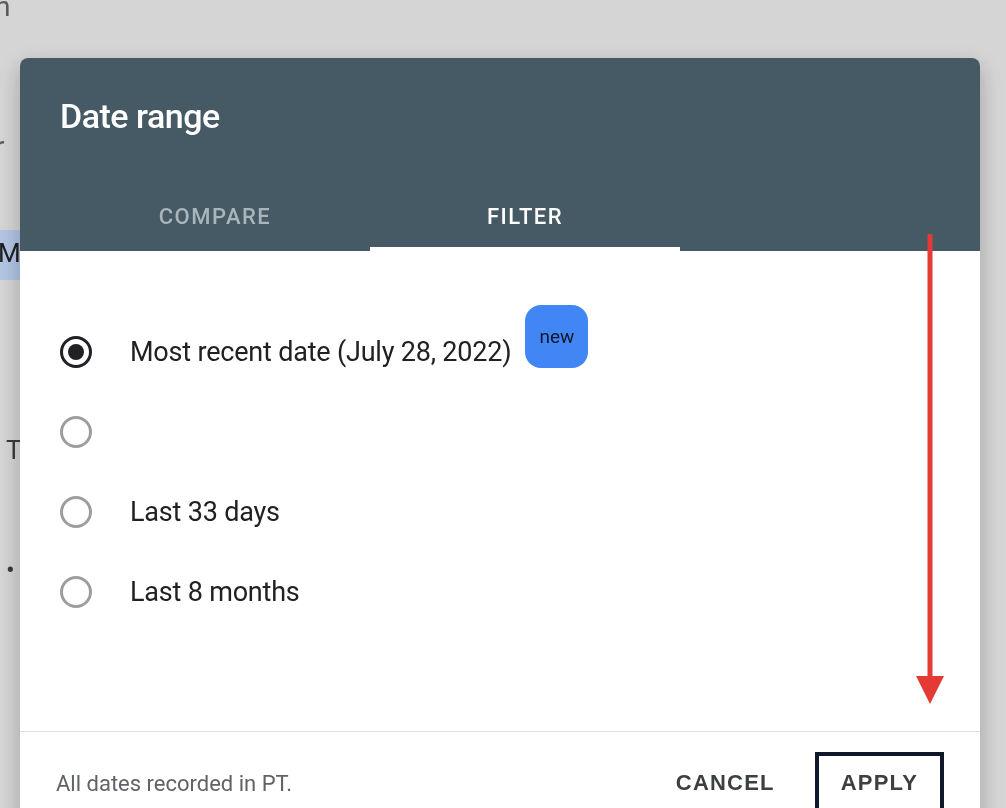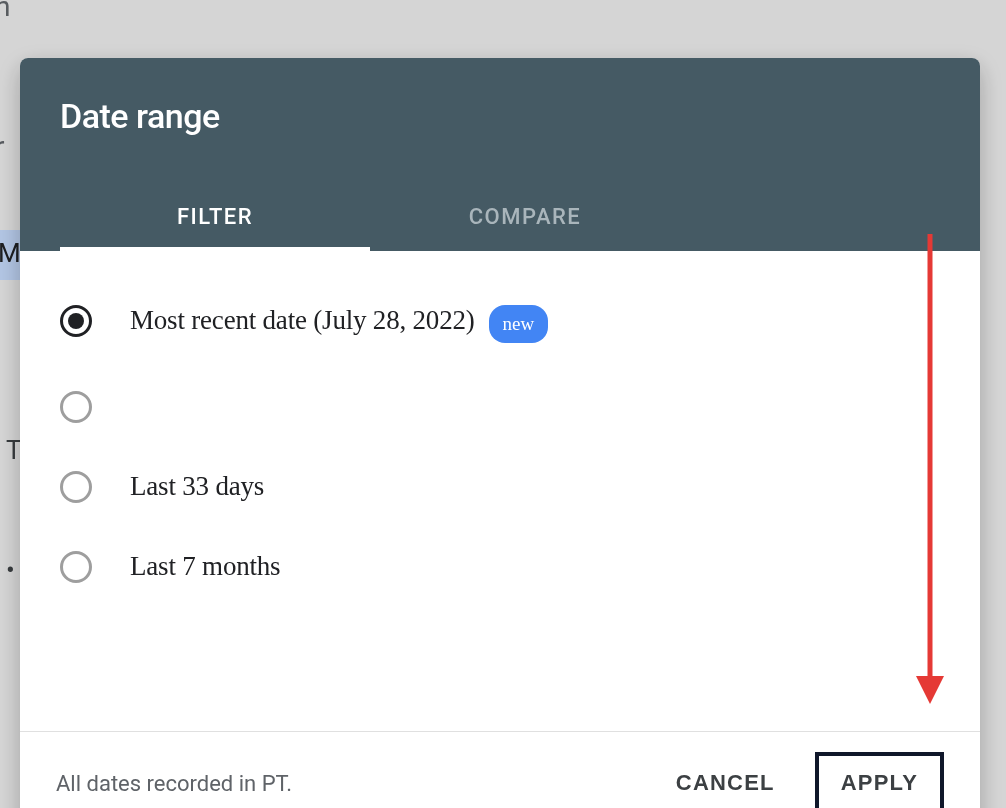--- a/index.html
+++ b/index.html
@@ -138,24 +138,23 @@
     }
 
     .modal-body {
       flex: 1;
       padding: 30px 40px 0 40px;
       overflow-y: auto;
     }
 
     .radio-option {
       display: flex;
-      align-items: flex-start;
+      align-items: flex-end;
       padding: 24px 0;
       cursor: pointer;
-      font-family: Liberation Serif, serif;
     }
 
     .radio-circle {
       width: 32px;
       height: 32px;
       border-radius: 50%;
       border: 3px solid #9e9e9e;
       margin-right: 38px;
       flex-shrink: 0;
       display: flex;
@@ -178,23 +177,23 @@
 
     .radio-label {
       font-size: 27px;
       color: #202124;
       letter-spacing: -0.2px;
     }
 
     .badge {
       display: inline-block;
       background: #4285f4;
-      color: #ffffff;
+      color: #0f172a;
       font-size: 19px;
-      padding: 8px 14px;
+      padding: 20px 14px;
       border-radius: 16px;
       margin-left: 14px;
       font-weight: 400;
     }
 
     .modal-footer {
       border-top: 1px solid #e0e0e0;
       padding: 20px 36px;
       display: flex;
       align-items: center;
@@ -246,22 +245,22 @@
   <div class="bg-text-4">T</div>
   <div class="bg-text-5">•</div>
 </div>
 
 <div class="modal-overlay"></div>
 
 <div class="modal">
   <div class="modal-header">
     <div class="modal-title">Date range</div>
     <div class="tabs">
+      <div class="tab inactive">COMPARE</div>
       <div class="tab active">FILTER</div>
-      <div class="tab inactive">COMPARE</div>
     </div>
   </div>
 
   <div class="modal-body">
 
     <div class="radio-option">
       <span class="radio-circle selected"></span>
       <span class="radio-label">Most recent date (July 28, 2022)</span>
       <span class="badge">new</span>
     </div>
@@ -271,21 +270,21 @@
     </div>
 
     <div class="radio-option">
       <span class="radio-circle"></span>
       <span class="radio-label">Last 33 days</span>
     </div>
 
 
     <div class="radio-option">
       <span class="radio-circle"></span>
-      <span class="radio-label">Last 7 months</span>
+      <span class="radio-label">Last 8 months</span>
     </div>
 
   </div>
 
   <div class="modal-footer">
     <div class="footer-note">All dates recorded in PT.</div>
     <div class="footer-buttons">
       <button class="btn">CANCEL</button>
       <span class="apply-highlight">
         <button class="btn">APPLY</button>

